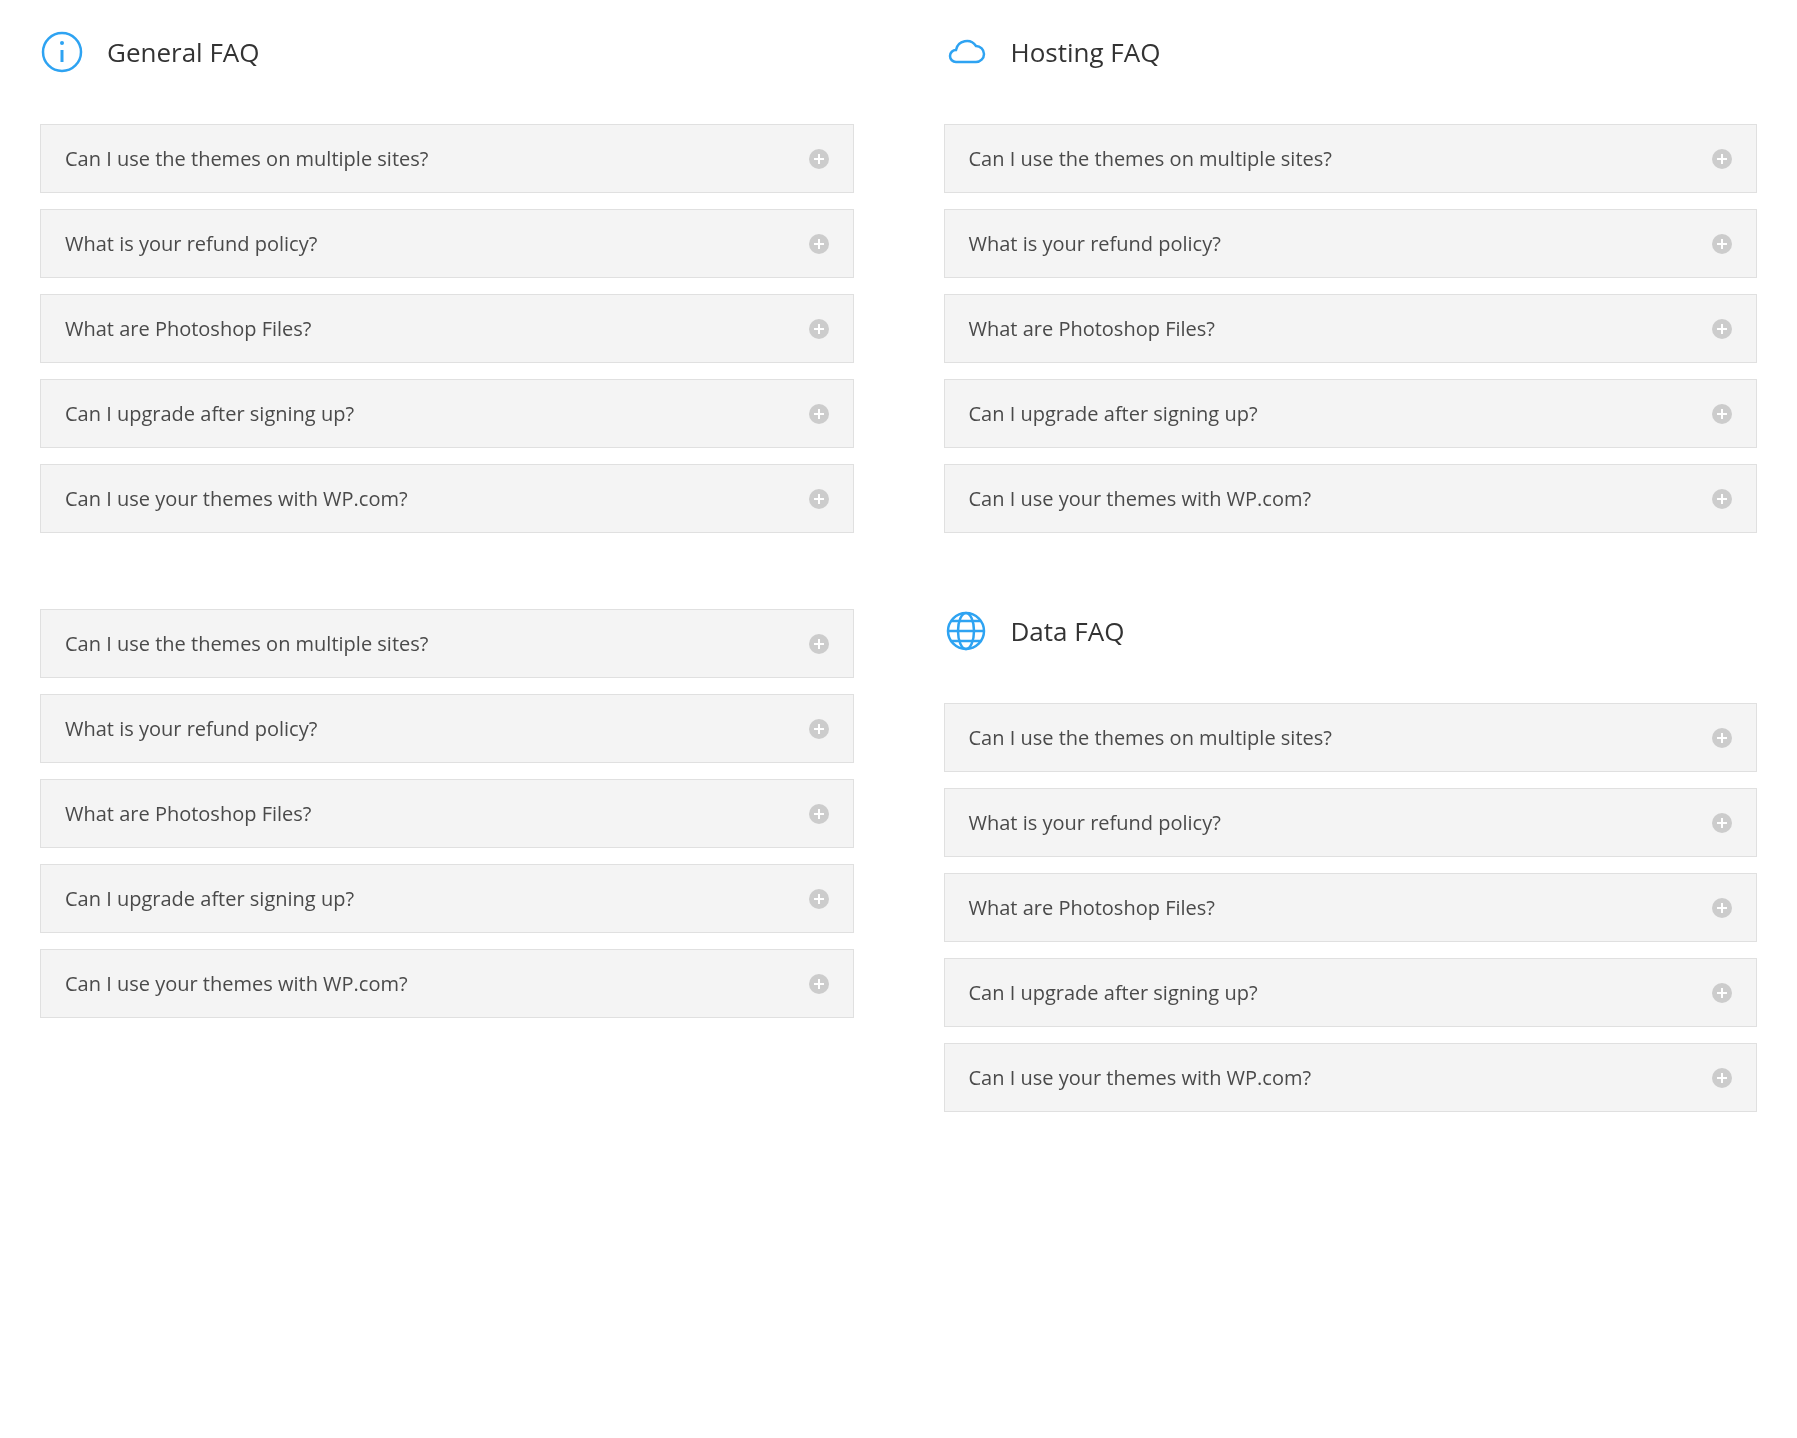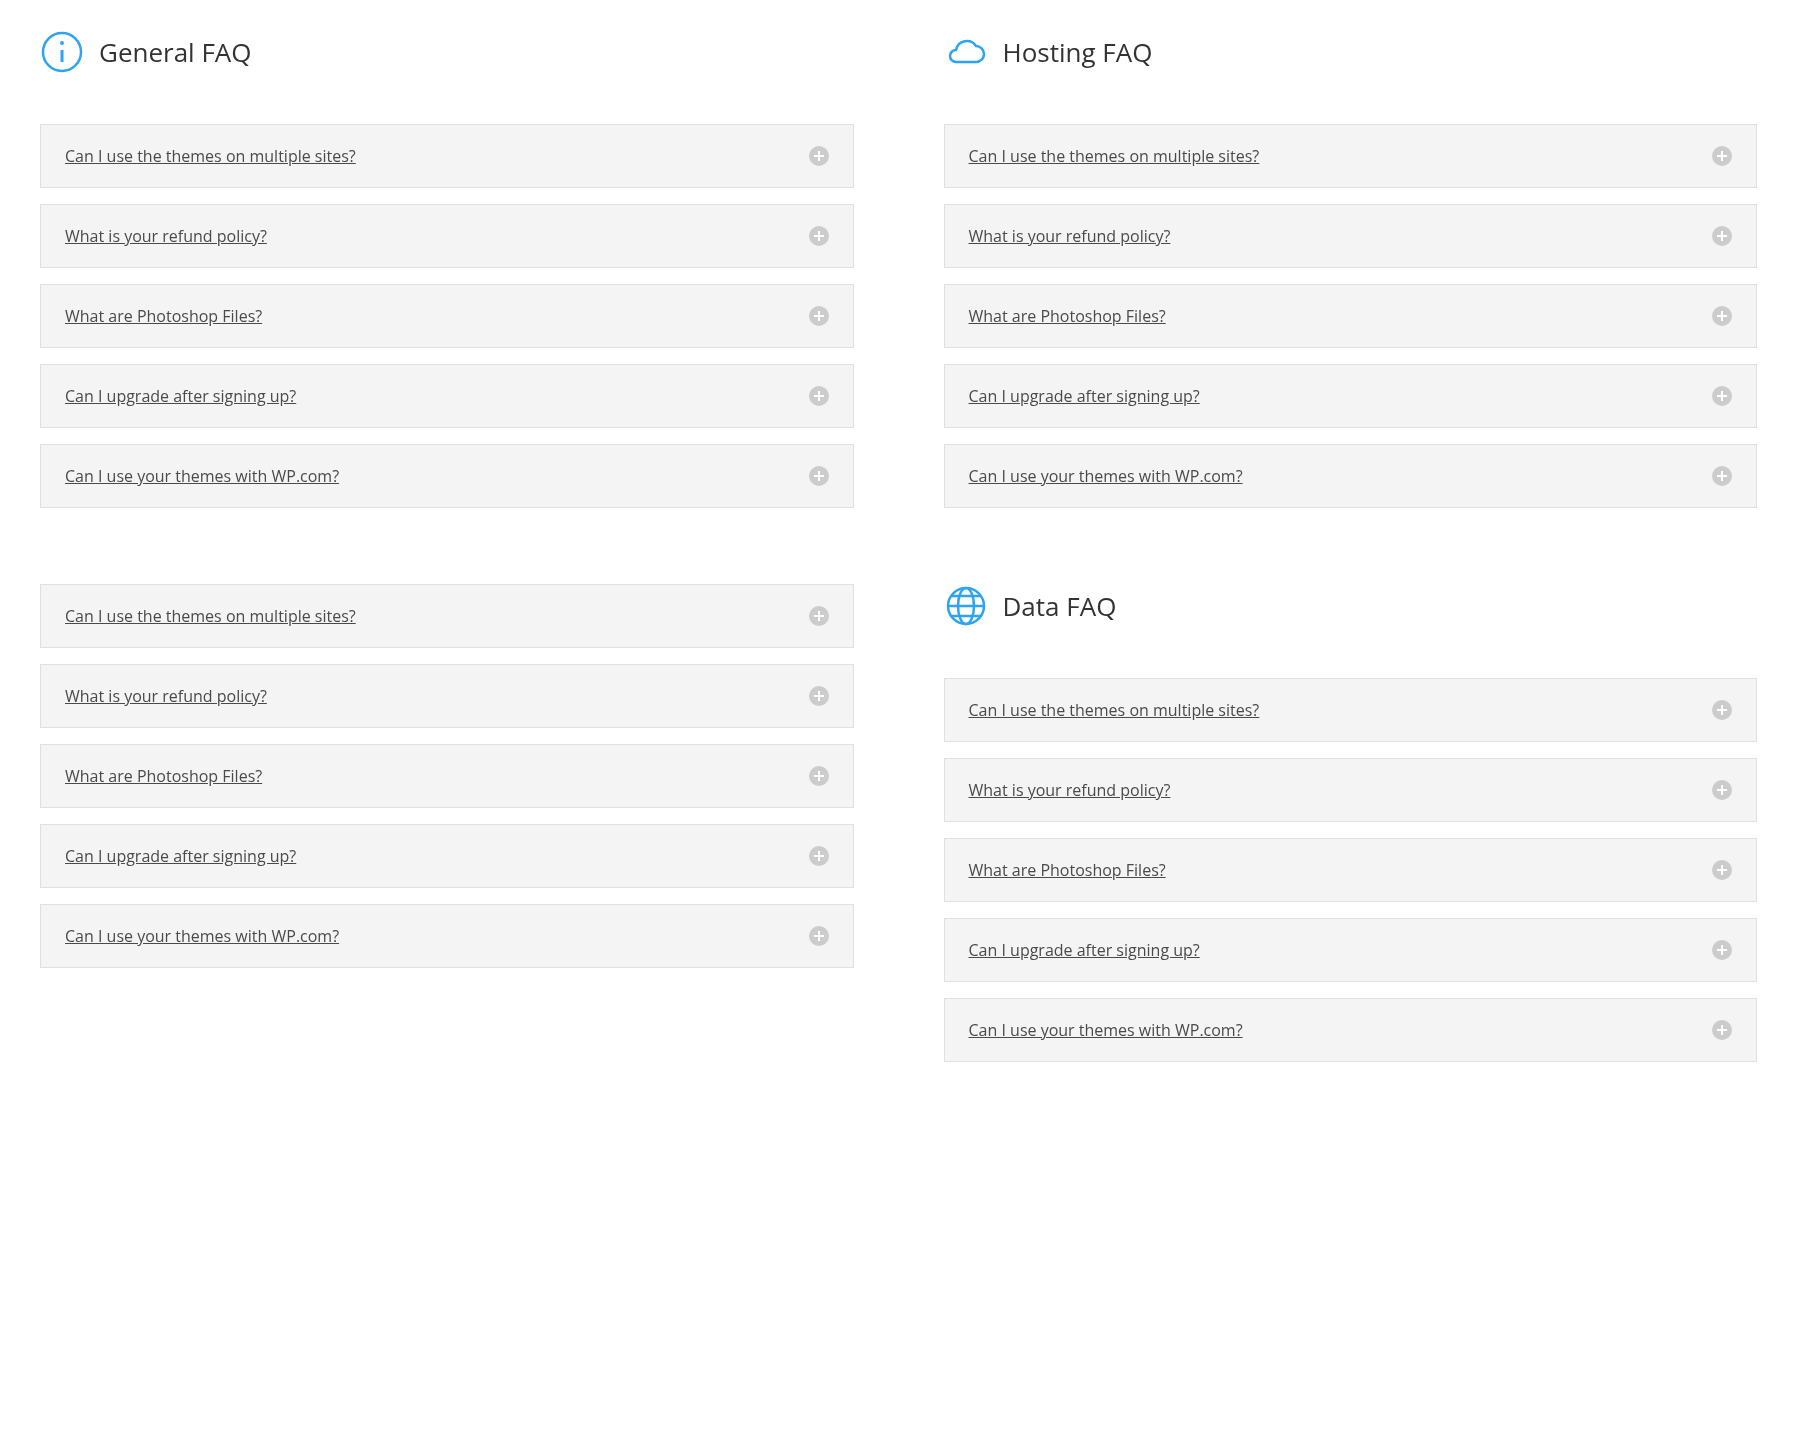--- a/index.html
+++ b/index.html
@@ -10,21 +10,21 @@
     color: #333;
   }
   .grid {
     display: grid;
     grid-template-columns: 1fr 1fr;
     gap: 60px 90px;
   }
   .section-header {
     display: flex;
     align-items: center;
-    gap: 15px;
+    gap: 23px;
     margin-bottom: 50px;
   }
   .section-icon {
     width: 44px;
     height: 44px;
     display: flex;
     align-items: center;
     justify-content: center;
     color: #2ea3f2;
   }
@@ -38,24 +38,23 @@
     background: #f4f4f4;
     border: 1px solid #e0e0e0;
     margin-bottom: 16px;
     padding: 20px 24px;
     display: flex;
     align-items: center;
     justify-content: space-between;
     cursor: pointer;
   }
   .accordion-question {
-    font-size: 16px;
+    font-size: 20px;
     color: #4a4a4a;
     font-weight: 400;
-    text-decoration: underline;
   }
   .plus-icon {
     width: 20px;
     height: 20px;
     border-radius: 50%;
     background: #cccccc;
     display: flex;
     align-items: center;
     justify-content: center;
     flex-shrink: 0;

